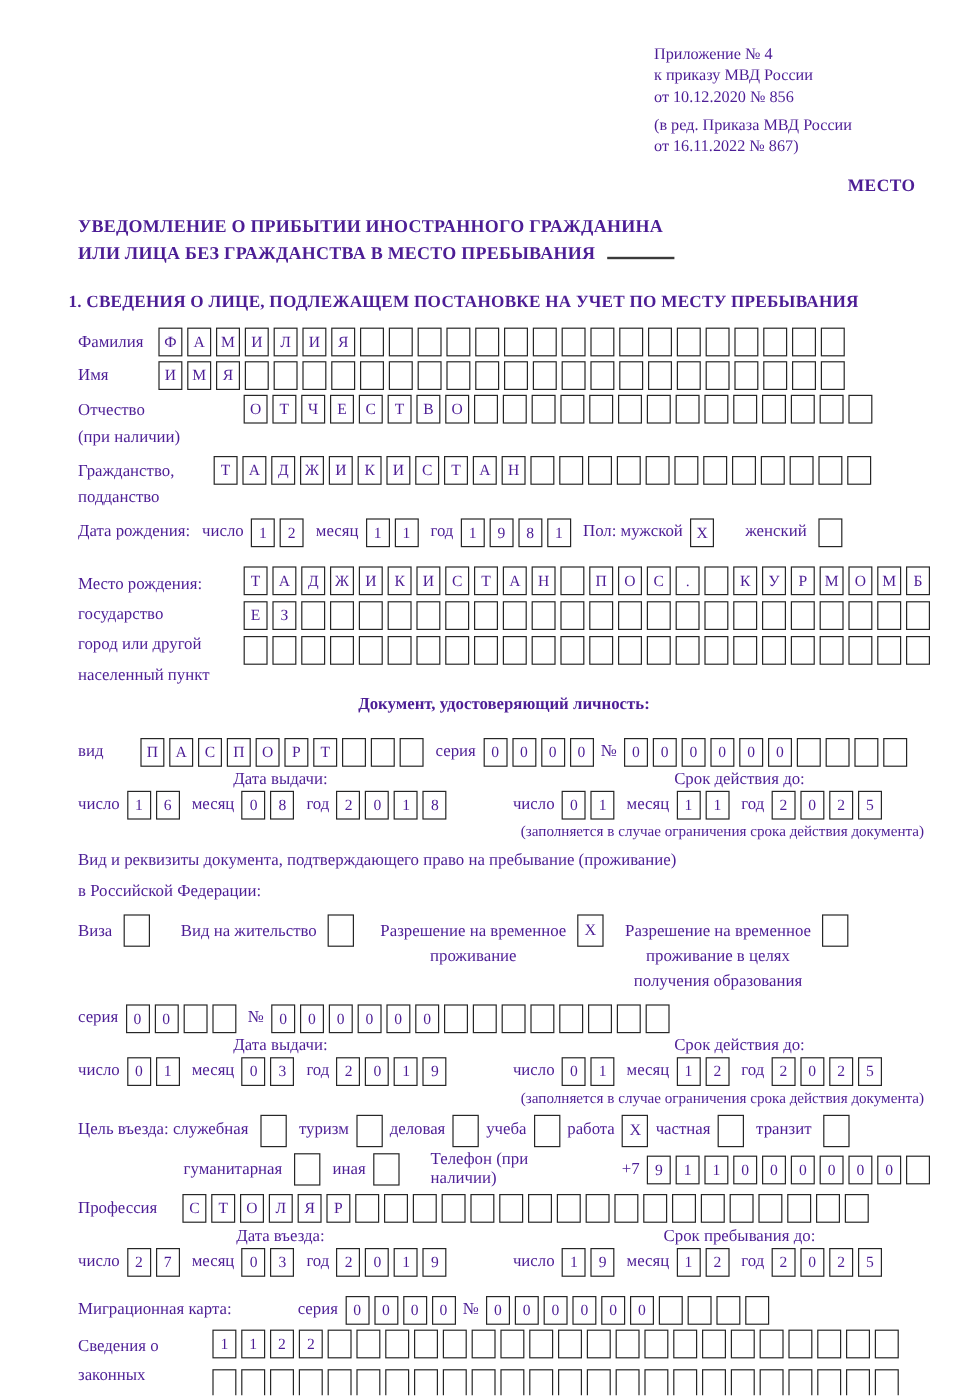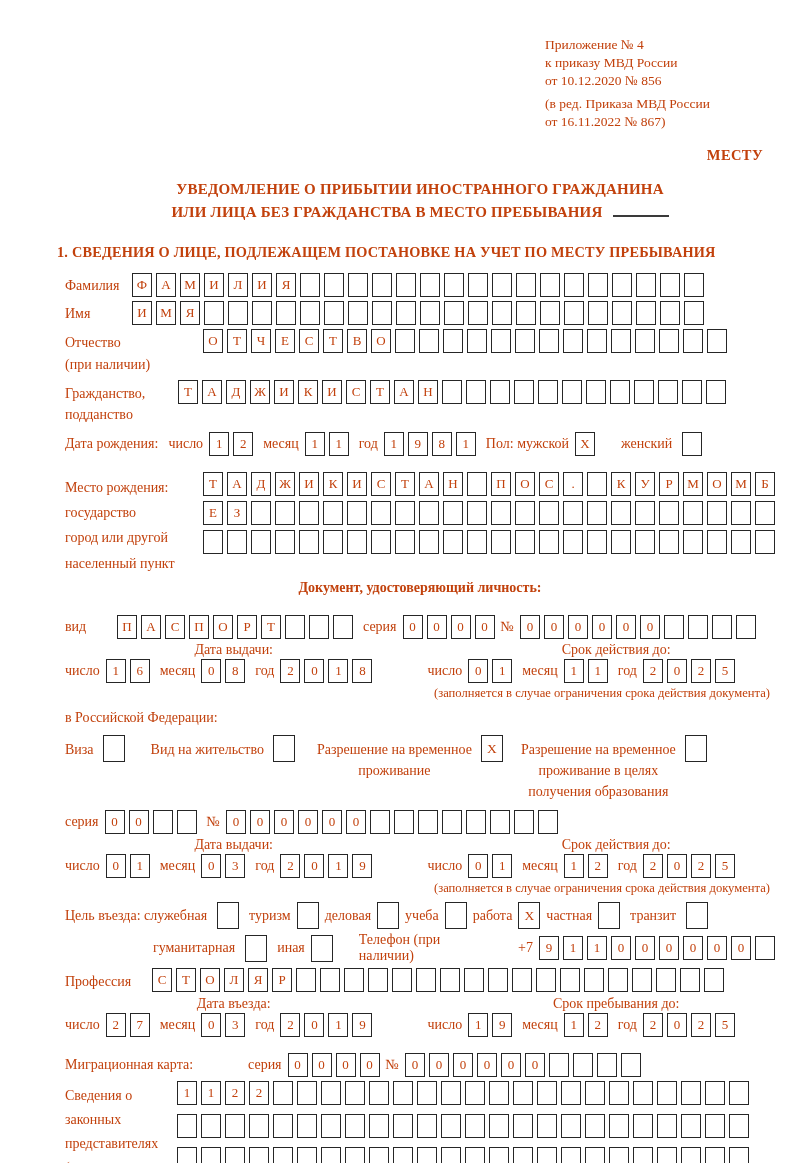--- a/index.html
+++ b/index.html
@@ -1,24 +1,24 @@
 <!DOCTYPE html>
 <html><head>
 <meta charset="utf-8">
 <style>
   html,body{margin:0;padding:0;background:#fff;}
   .page{
     width:800px;height:1163px;box-sizing:border-box;
     padding:36px 25px 27px 65px;overflow:hidden;position:relative;
-    font-family:"Liberation Serif","DejaVu Serif",serif;color:#c2410c;background:#fff;
+    font-family:"Liberation Serif","DejaVu Serif",serif;color:#4c1d95;background:#fff;
   }
   .hdr{margin-left:480px;font-size:13.5px;line-height:1.33;}
   .hdr .reda{margin-top:5px;}
   .forma{text-align:right;padding-right:12px;font-weight:bold;font-size:14.5px;margin-top:16px;letter-spacing:.4px;}
-  .title{text-align:center;font-weight:bold;font-size:15px;line-height:1.55;margin-top:14px;letter-spacing:.2px;}
+  .title{text-align:left;font-weight:bold;font-size:15px;line-height:1.55;margin-top:14px;letter-spacing:.2px;}
   .uline{display:inline-block;width:56px;border-bottom:2px solid #3a3a3a;height:12px;margin-left:10px;}
   .sect{font-weight:bold;font-size:14.3px;margin-top:20px;margin-bottom:12px;margin-left:-8px;letter-spacing:.2px;}
   .row{display:flex;align-items:flex-start;margin-bottom:4px;font-size:14px;}
   .lbl{flex:none;padding-top:4px;line-height:1.35;}
   .lblblock{flex:none;line-height:1.55;padding-top:3px;}
   .cells{display:flex;gap:4px;flex:none;}
   .cell{
     flex:none;width:20px;height:24px;border:1.6px solid #262626;box-sizing:border-box;
     display:flex;align-items:center;justify-content:center;font-size:13px;background:#fff;
   }
@@ -42,21 +42,21 @@
 <div class="page">
 
   <div class="hdr">
     <div>Приложение № 4</div>
     <div>к приказу МВД России</div>
     <div>от 10.12.2020 № 856</div>
     <div class="reda">(в ред. Приказа МВД России</div>
     <div>от 16.11.2022 № 867)</div>
   </div>
 
-  <div class="forma">МЕСТУ</div>
+  <div class="forma">МЕСТО</div>
 
   <div class="title">
     <div>УВЕДОМЛЕНИЕ О ПРИБЫТИИ ИНОСТРАННОГО ГРАЖДАНИНА</div>
     <div><span>ИЛИ ЛИЦА БЕЗ ГРАЖДАНСТВА В МЕСТО ПРЕБЫВАНИЯ</span><span class="uline"></span></div>
   </div>
 
   <div class="sect">1. СВЕДЕНИЯ О ЛИЦЕ, ПОДЛЕЖАЩЕМ ПОСТАНОВКЕ НА УЧЕТ ПО МЕСТУ ПРЕБЫВАНИЯ</div>
 
   <div class="row">
     <span class="lbl" style="width:67px;">Фамилия</span>
@@ -374,20 +374,21 @@
     <span class="cells g6">
         <span class="cell">2</span>
         <span class="cell">0</span>
         <span class="cell">2</span>
         <span class="cell">5</span>
       </span>
   </div>
 
   <div class="note">(заполняется в случае ограничения срока действия документа)</div>
 
+  <div class="plain">Вид и реквизиты документа, подтверждающего право на пребывание (проживание)</div>
   <div class="plain" style="margin-top:4px;">в Российской Федерации:</div>
 
   <div class="cbrow">
     <span class="cbgrp">
       <span class="cbtxt">Виза</span>
       <span class="cells cbx">
           <span class="cell"></span>
         </span>
     </span>
     <span class="cbgrp" style="margin-left:26px;">

